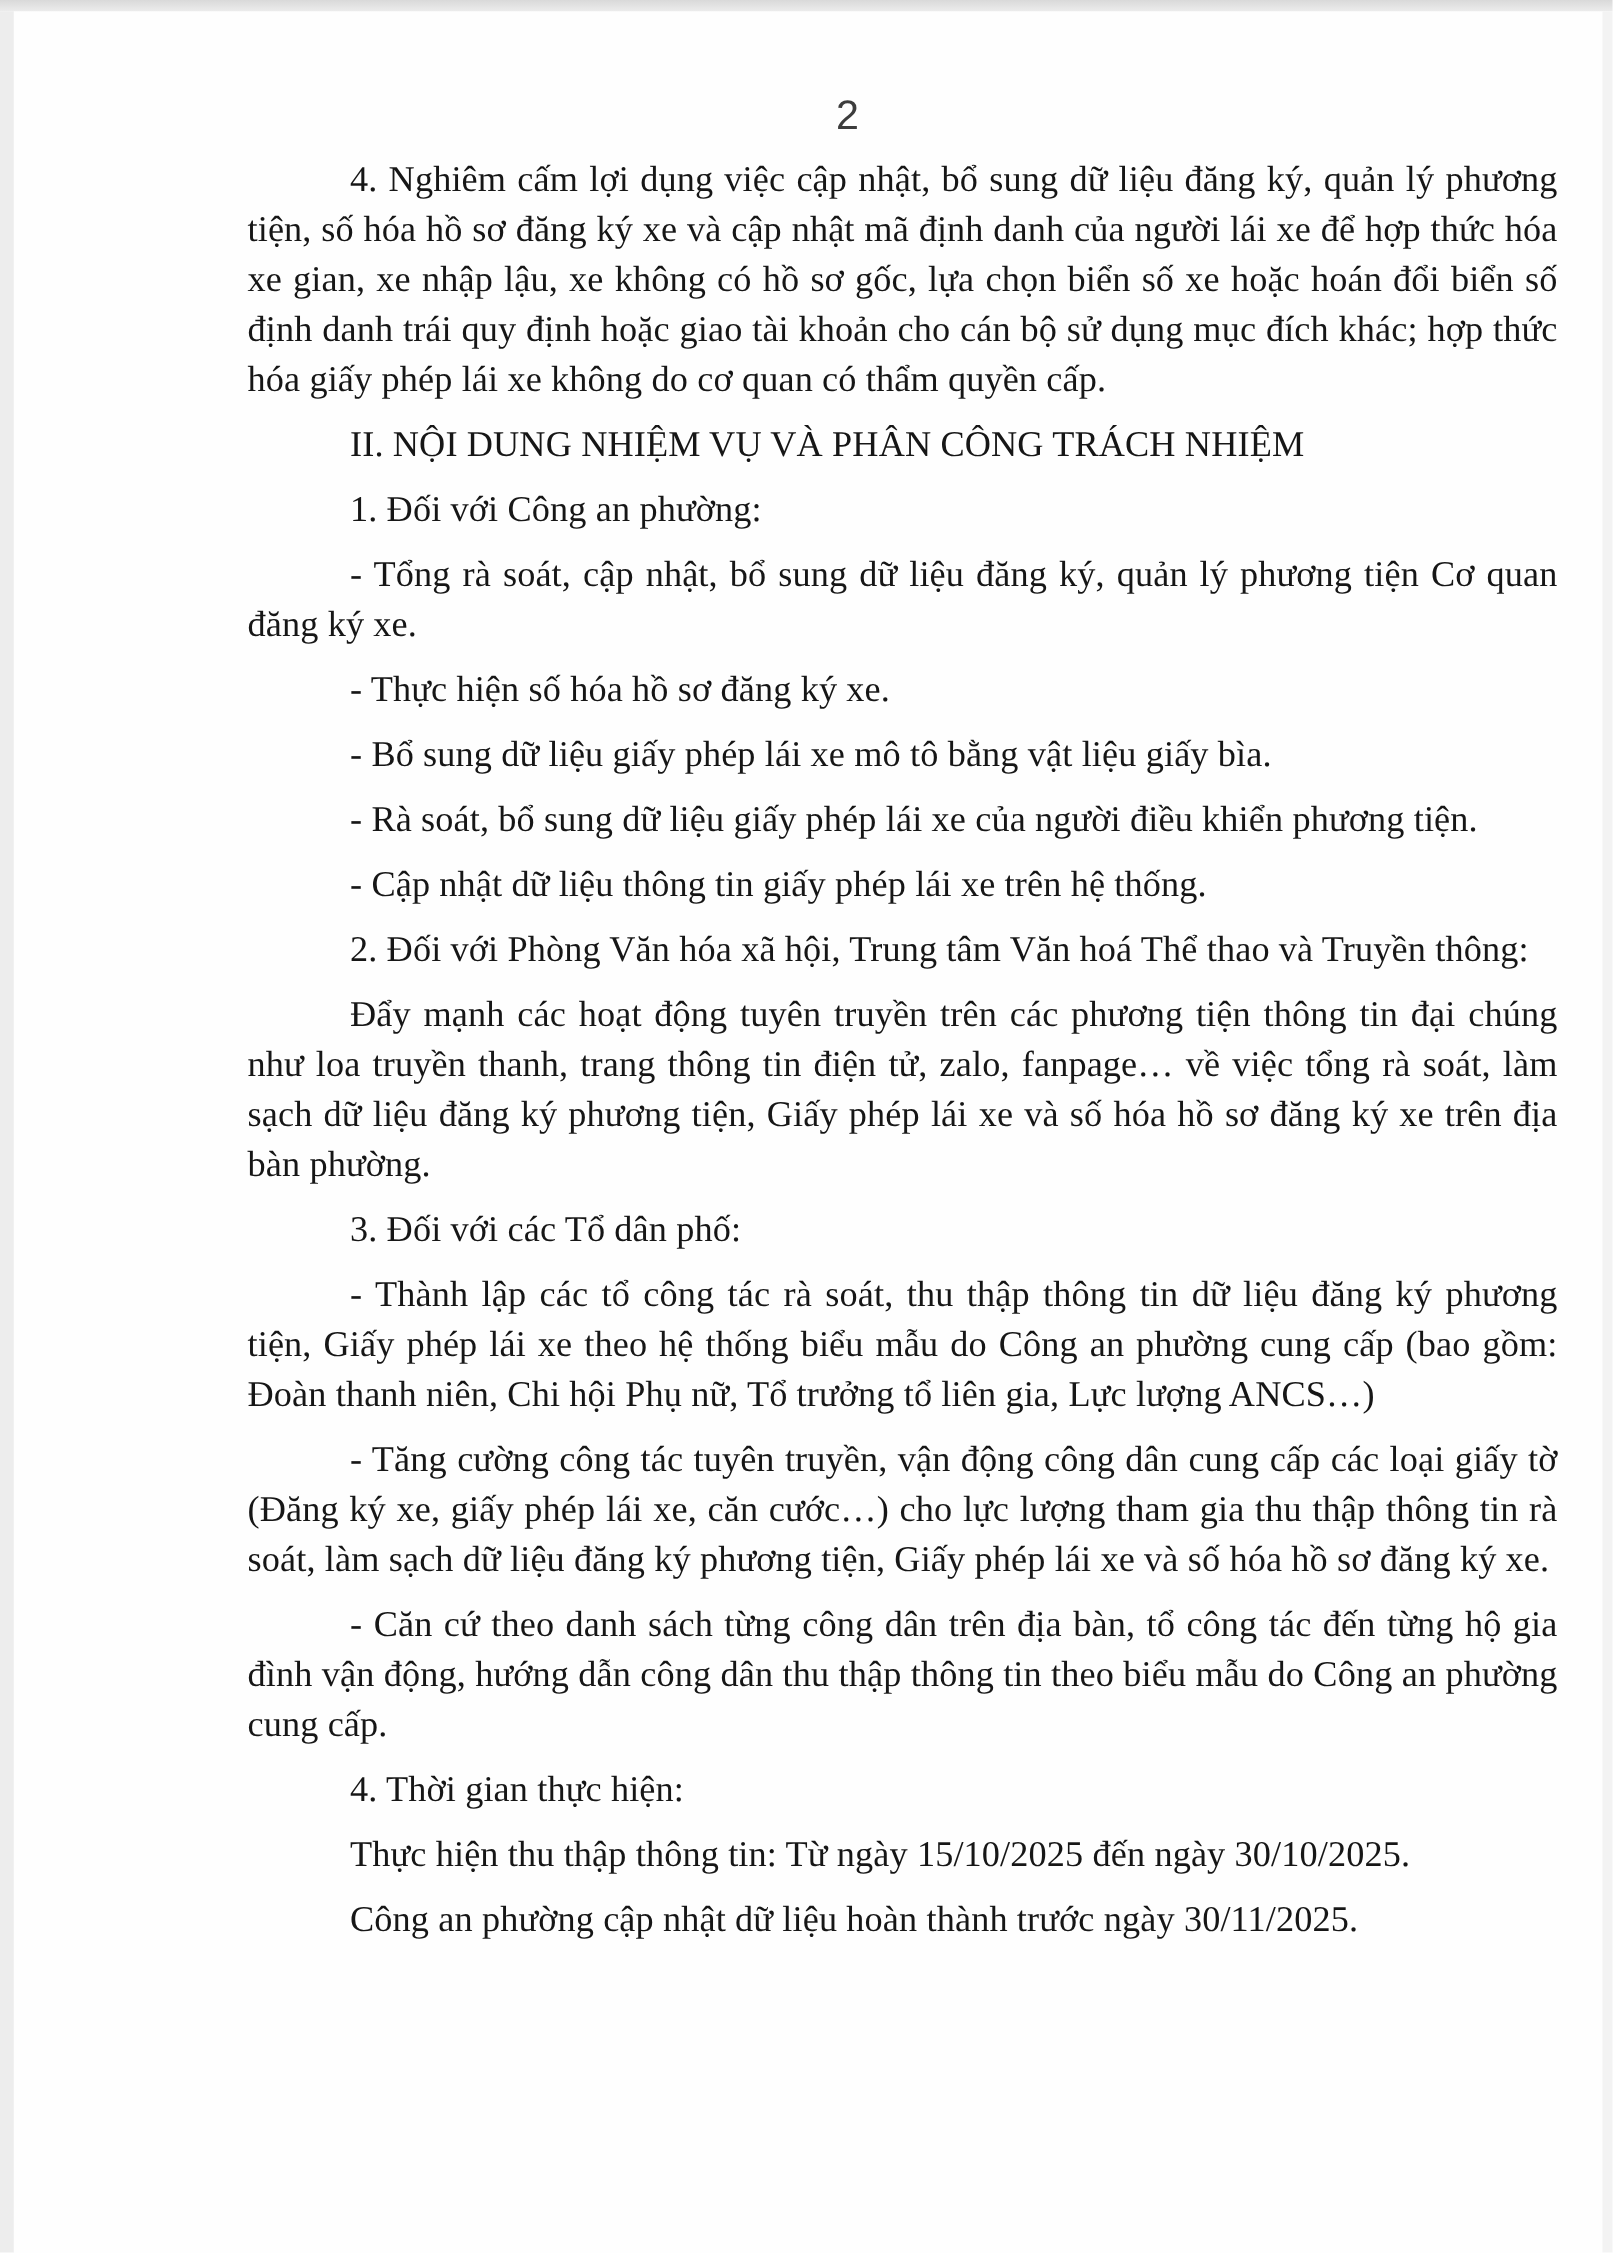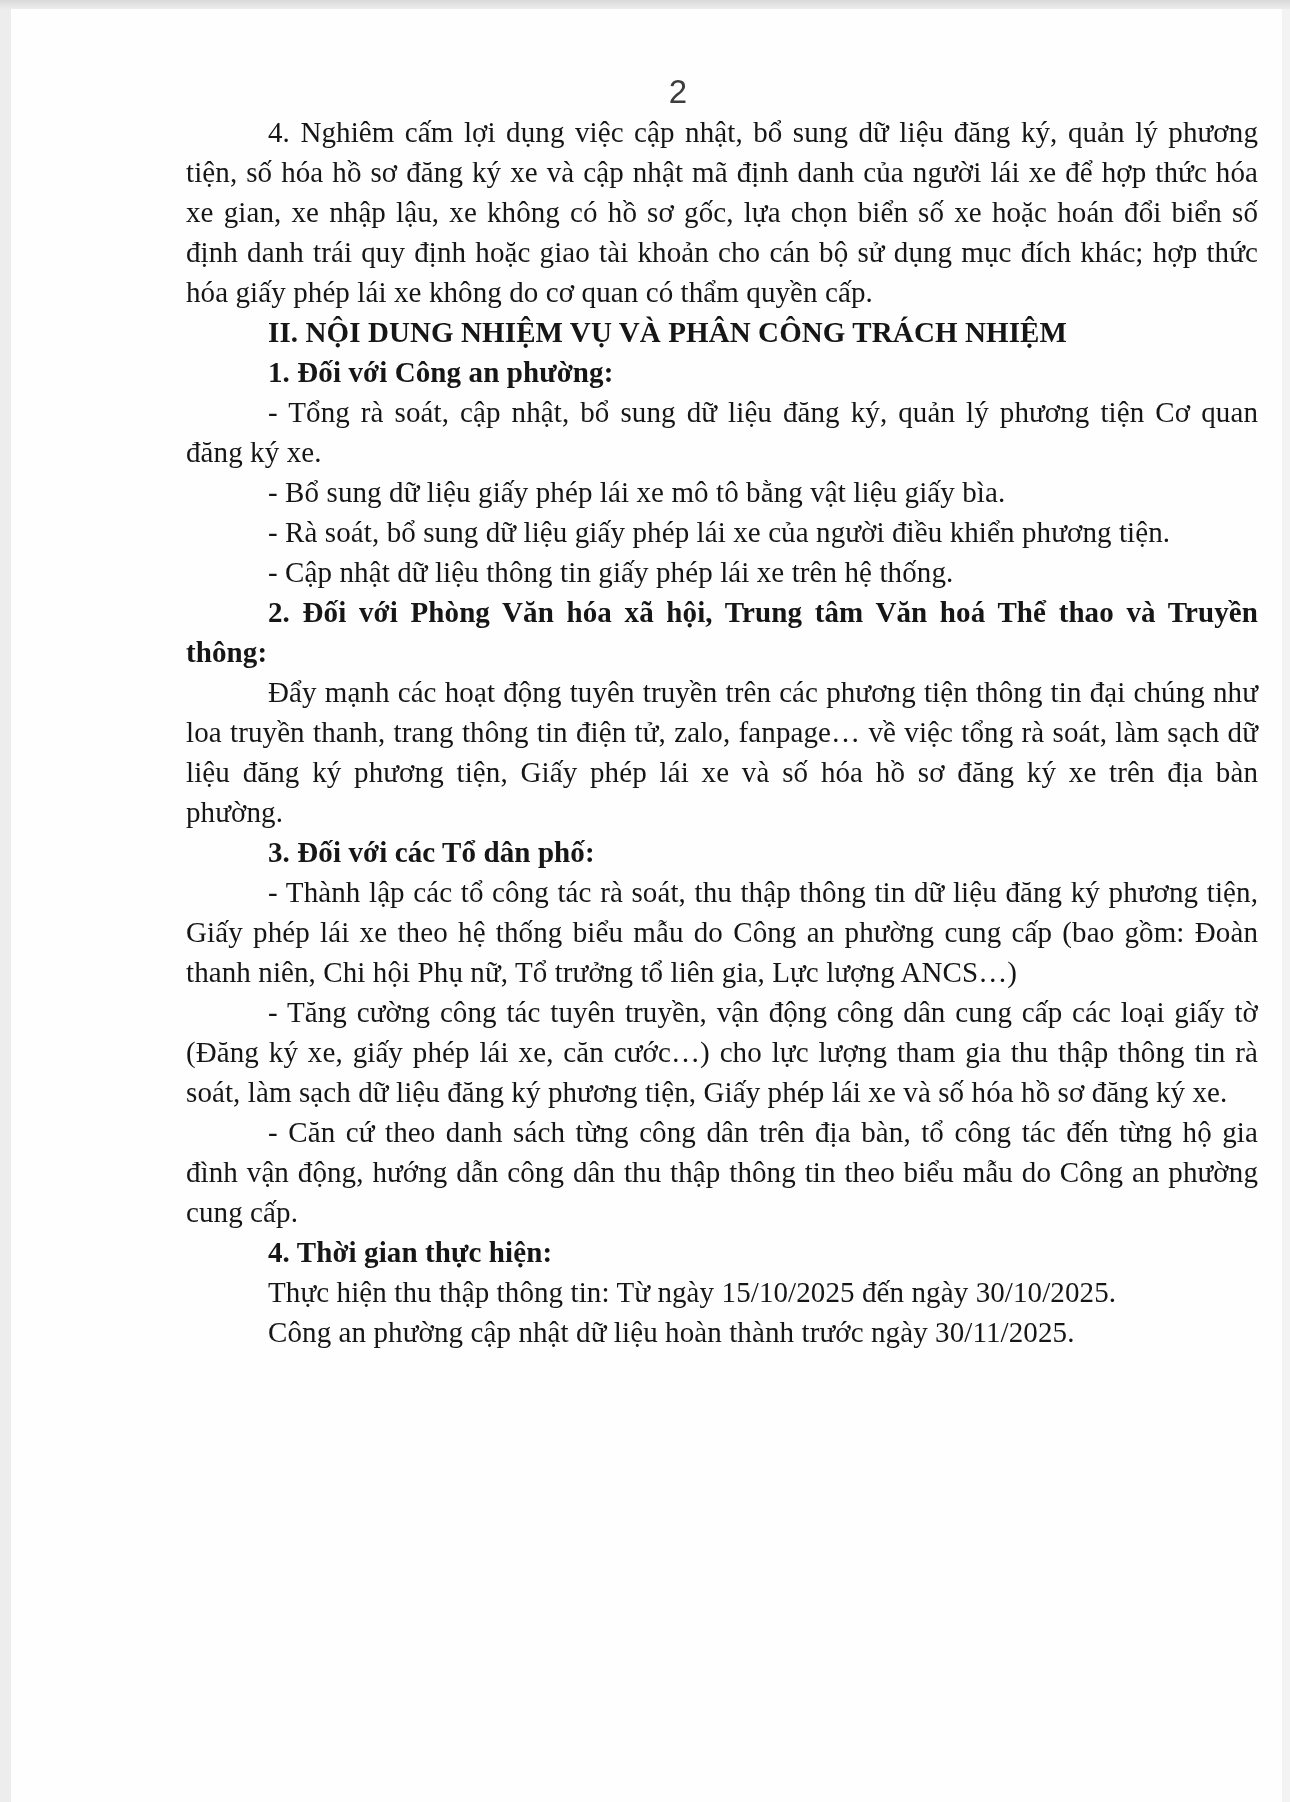--- a/index.html
+++ b/index.html
@@ -35,40 +35,41 @@
     font-family:"Liberation Sans","DejaVu Sans",sans-serif;
     font-size:33px;line-height:36px;color:#3d3d3d;
   }
   .content{
     position:absolute;top:112px;left:186px;width:1072px;
     font-size:29px;line-height:40px;
     text-align:justify;
     letter-spacing:0.1px;
   }
   .content p{
-    margin:0;
+    margin:12px;
     text-indent:82px;
   }
-  .content p.b{font-weight:bold;}
+  .content p.b{font-weight:normal;}
 </style>
 </head>
 <body>
 
 <div class="page"></div>
 <div class="edge-top"></div>
 <div class="edge-left"></div>
 <div class="edge-right"></div>
 
 <div class="page-number">2</div>
 
 <div class="content">
   <p>4. Nghiêm cấm lợi dụng việc cập nhật, bổ sung dữ liệu đăng ký, quản lý phương tiện, số hóa hồ sơ đăng ký xe và cập nhật mã định danh của người lái xe để hợp thức hóa xe gian, xe nhập lậu, xe không có hồ sơ gốc, lựa chọn biển số xe hoặc hoán đổi biển số định danh trái quy định hoặc giao tài khoản cho cán bộ sử dụng mục đích khác; hợp thức hóa giấy phép lái xe không do cơ quan có thẩm quyền cấp.</p>
   <p class="b">II. NỘI DUNG NHIỆM VỤ VÀ PHÂN CÔNG TRÁCH NHIỆM</p>
   <p class="b">1. Đối với Công an phường:</p>
   <p>- Tổng rà soát, cập nhật, bổ sung dữ liệu đăng ký, quản lý phương tiện Cơ quan đăng ký xe.</p>
+  <p>- Thực hiện số hóa hồ sơ đăng ký xe.</p>
   <p>- Bổ sung dữ liệu giấy phép lái xe mô tô bằng vật liệu giấy bìa.</p>
   <p>- Rà soát, bổ sung dữ liệu giấy phép lái xe của người điều khiển phương tiện.</p>
   <p>- Cập nhật dữ liệu thông tin giấy phép lái xe trên hệ thống.</p>
   <p class="b">2. Đối với Phòng Văn hóa xã hội, Trung tâm Văn hoá Thể thao và Truyền thông:</p>
   <p>Đẩy mạnh các hoạt động tuyên truyền trên các phương tiện thông tin đại chúng như loa truyền thanh, trang thông tin điện tử, zalo, fanpage… về việc tổng rà soát, làm sạch dữ liệu đăng ký phương tiện, Giấy phép lái xe và số hóa hồ sơ đăng ký xe trên địa bàn phường.</p>
   <p class="b">3. Đối với các Tổ dân phố:</p>
   <p>- Thành lập các tổ công tác rà soát, thu thập thông tin dữ liệu đăng ký phương tiện, Giấy phép lái xe theo hệ thống biểu mẫu do Công an phường cung cấp (bao gồm: Đoàn thanh niên, Chi hội Phụ nữ, Tổ trưởng tổ liên gia, Lực lượng ANCS…)</p>
   <p>- Tăng cường công tác tuyên truyền, vận động công dân cung cấp các loại giấy tờ (Đăng ký xe, giấy phép lái xe, căn cước…) cho lực lượng tham gia thu thập thông tin rà soát, làm sạch dữ liệu đăng ký phương tiện, Giấy phép lái xe và số hóa hồ sơ đăng ký xe.</p>
   <p>- Căn cứ theo danh sách từng công dân trên địa bàn, tổ công tác đến từng hộ gia đình vận động, hướng dẫn công dân thu thập thông tin theo biểu mẫu do Công an phường cung cấp.</p>
   <p class="b">4. Thời gian thực hiện:</p>

